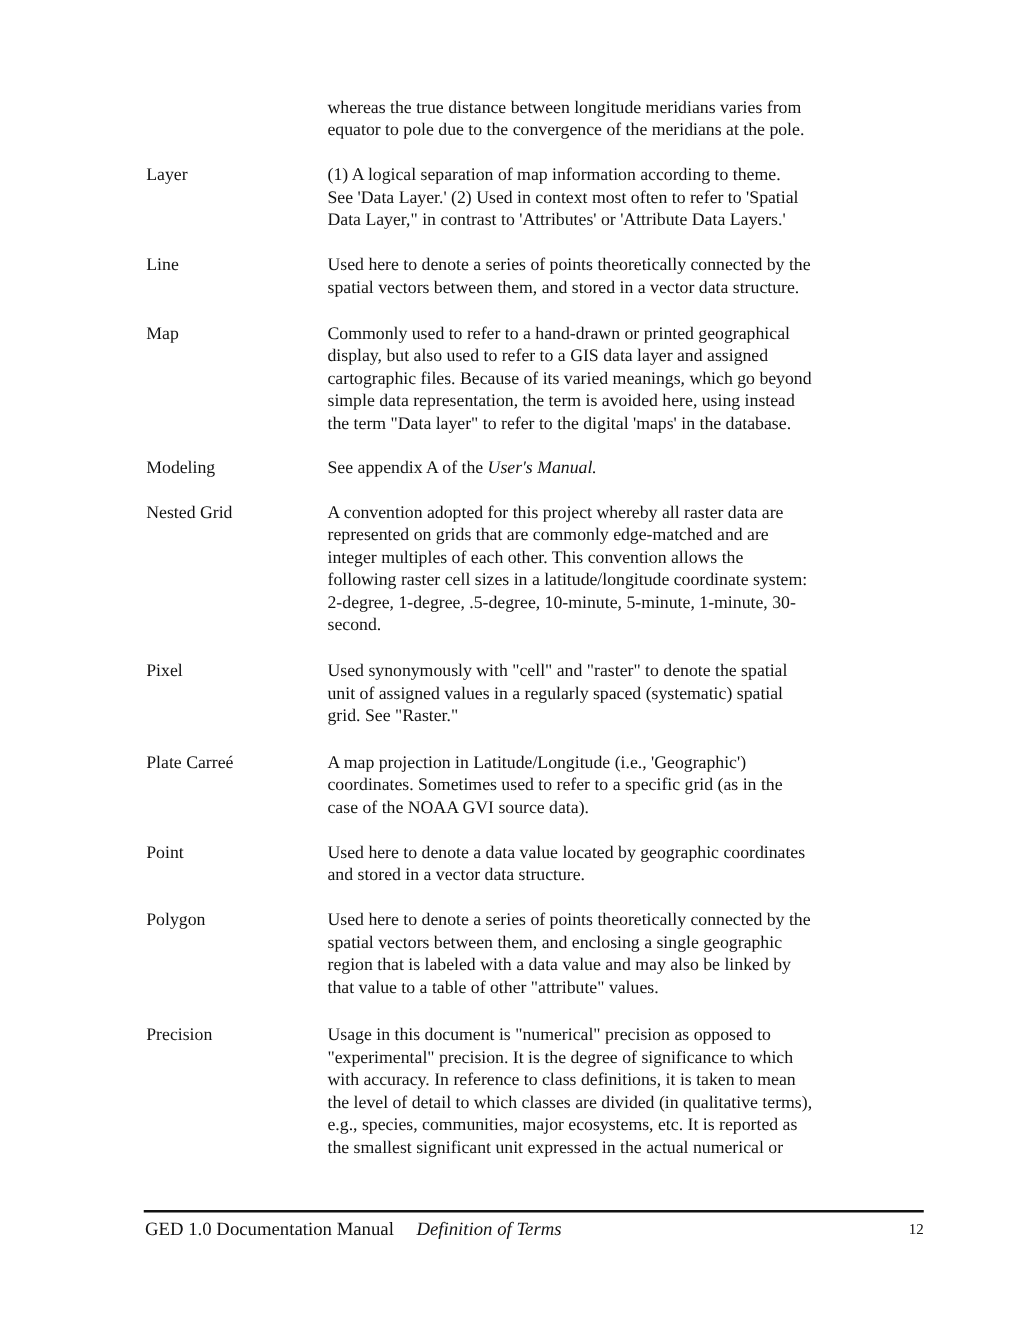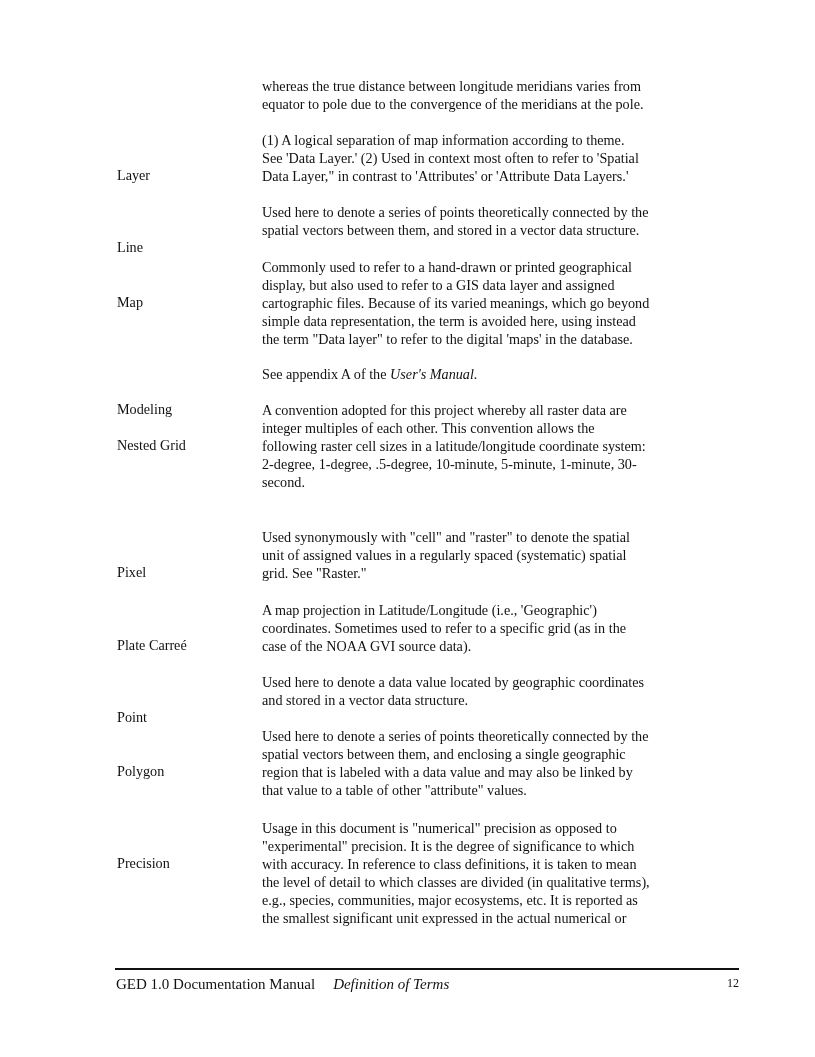--- a/index.html
+++ b/index.html
@@ -33,21 +33,20 @@
       left: 100px;
       width: 630px;
       font-size: 14.2px;
       line-height: 18px;
     }
     .term {
       position: absolute;
       left: 0;
       top: 0;
       width: 140px;
-      margin-top: 35px;
     }
     .def {
       position: absolute;
       left: 145px;
       top: 0;
       width: 480px;
     }
     .def .line, .cont .line {
       display: block;
       white-space: nowrap;
@@ -121,20 +120,21 @@
     <span class="term">Modeling</span>
     <div class="def">
       <span class="line"><span>See appendix A of the </span><i>User's Manual.</i></span>
     </div>
   </div>
 
   <div class="entry" style="top:401px;">
     <span class="term">Nested Grid</span>
     <div class="def">
       <span class="line">A convention adopted for this project whereby all raster data are</span>
+      <span class="line">represented on grids that are commonly edge-matched and are</span>
       <span class="line">integer multiples of each other.  This convention allows the</span>
       <span class="line">following raster cell sizes in a latitude/longitude coordinate system:</span>
       <span class="line">2-degree, 1-degree, .5-degree, 10-minute, 5-minute, 1-minute, 30-</span>
       <span class="line">second.</span>
     </div>
   </div>
 
   <div class="entry" style="top:528px;">
     <span class="term">Pixel</span>
     <div class="def">

